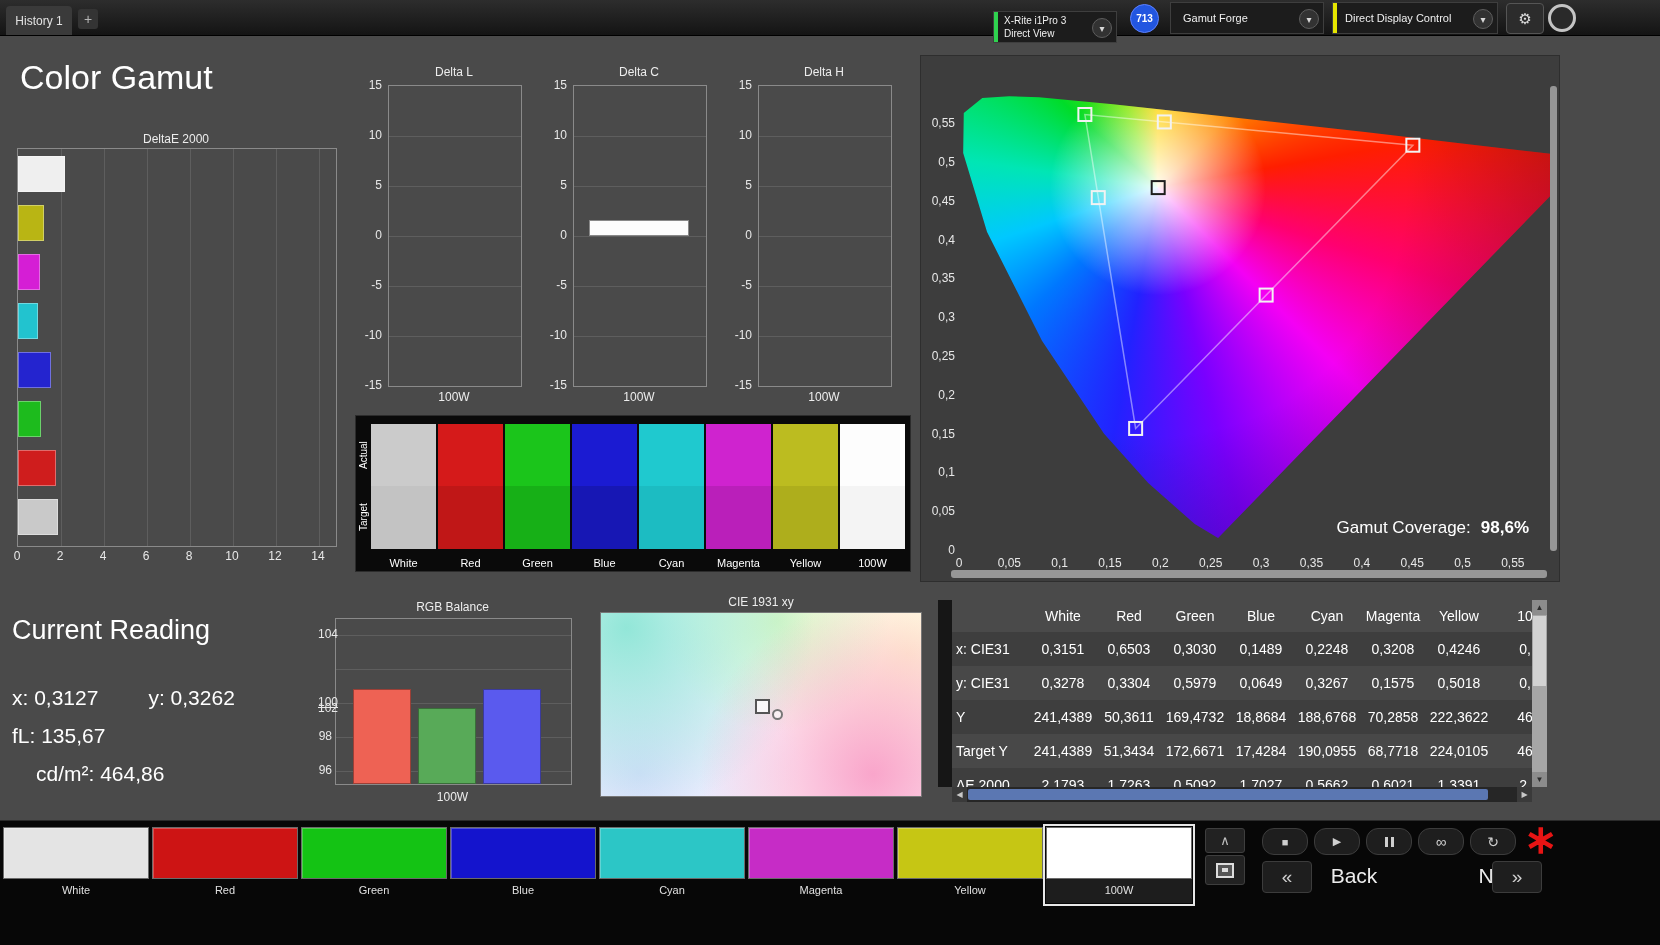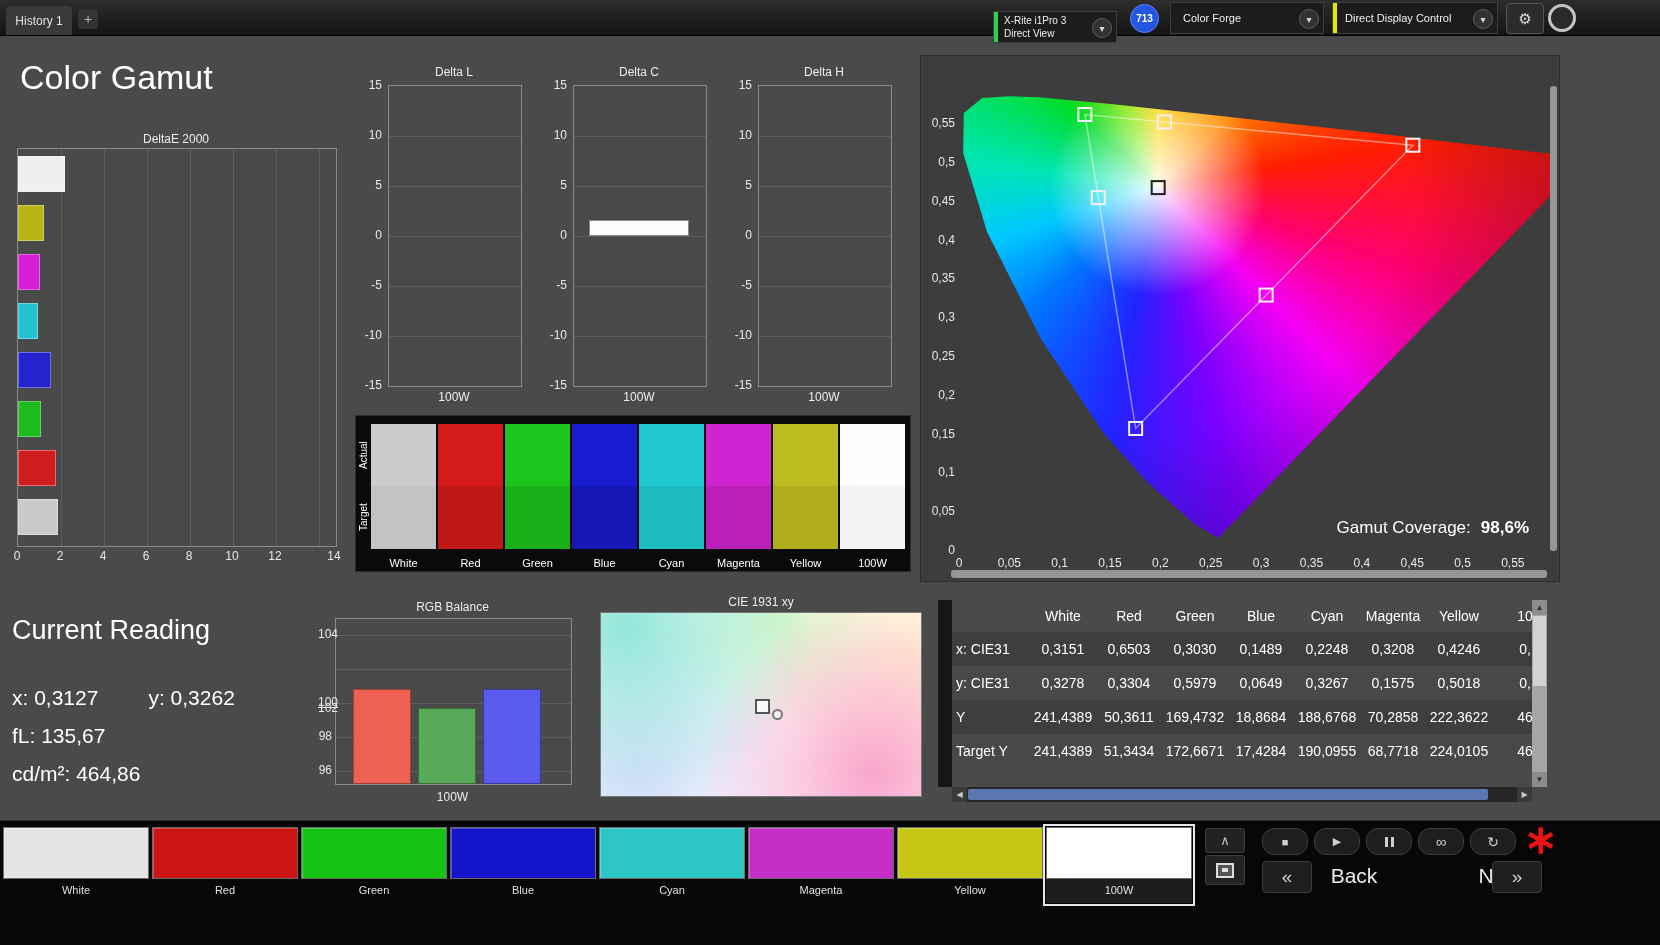--- a/index.html
+++ b/index.html
@@ -162,21 +162,21 @@
       <div class="two-line">
         <div>X-Rite i1Pro 3</div>
         <div>Direct View</div>
       </div>
       <span class="chevcirc">▾</span>
     </div>
 
     <div class="badge">713</div>
 
     <div class="tb-box" style="left:1170px;width:152px;">
-      <span class="one-line">Color Forge</span>
+      <span class="one-line">Gamut Forge</span>
       <span class="chevcirc">▾</span>
     </div>
 
     <div class="tb-box" style="left:1332px;width:164px;">
       <i class="stripe" style="background: rgb(230, 230, 0);"></i>
       <span class="one-line">Direct Display Control</span>
       <span class="chevcirc">▾</span>
     </div>
 
     <div class="gearbtn">
@@ -207,21 +207,21 @@
         <div class="debar" style="top: 350px; width: 39.775px; background: rgb(201, 201, 201);"></div>
       </div>
     <div class="deltae-xlabels">
         <div class="ticklabel" style="left: -10px;">0</div>
         <div class="ticklabel" style="left: 33px;">2</div>
         <div class="ticklabel" style="left: 76px;">4</div>
         <div class="ticklabel" style="left: 119px;">6</div>
         <div class="ticklabel" style="left: 162px;">8</div>
         <div class="ticklabel" style="left: 205px;">10</div>
         <div class="ticklabel" style="left: 248px;">12</div>
-        <div class="ticklabel" style="left: 291px; margin-left: 16px;">14</div>
+        <div class="ticklabel" style="left: 291px;">14</div>
       </div>
   </div>
 
   <div class="delta-small" style="left:348px;">
     <div class="chart-title">Delta L</div>
     <div class="dplot">
         <div class="hgrid" style="top: 50px;"></div>
         <div class="hgrid" style="top: 100px;"></div>
         <div class="hgrid" style="top: 150px;"></div>
         <div class="hgrid" style="top: 200px;"></div>
@@ -367,21 +367,21 @@
     </div>
 
   <div class="reading-title">Current Reading</div>
   <div class="reading-line" style="top:686px;">
     <span>x: 0,3127</span>
     <span>y: 0,3262</span>
   </div>
   <div class="reading-line" style="top:724px;">
     <span>fL: 135,67</span>
   </div>
-  <div class="reading-line" style="top:762px;">
+  <div class="reading-line" style="top:762px;margin-left:24px;">
     <span>cd/m²: 464,86</span>
   </div>
 
   <div class="rgbbal">
     <div class="chart-title">RGB Balance</div>
     <div class="rgbplot">
         <div class="hgrid" style="top: 16px;"></div>
         <div class="hgrid" style="top: 50px;"></div>
         <div class="hgrid" style="top: 84px;"></div>
         <div class="hgrid" style="top: 118px;"></div>
@@ -458,20 +458,31 @@
             <div class="td lab">Target Y</div>
             <div class="td">241,4389</div>
             <div class="td">51,3434</div>
             <div class="td">172,6671</div>
             <div class="td">17,4284</div>
             <div class="td">190,0955</div>
             <div class="td">68,7718</div>
             <div class="td">224,0105</div>
             <div class="td">46</div>
           </div>
+          <div class="trow odd">
+            <div class="td lab">ΔE 2000</div>
+            <div class="td">2,1793</div>
+            <div class="td">1,7263</div>
+            <div class="td">0,5092</div>
+            <div class="td">1,7027</div>
+            <div class="td">0,5662</div>
+            <div class="td">0,6021</div>
+            <div class="td">1,3391</div>
+            <div class="td">2,</div>
+          </div>
         </div>
     </div>
     <div class="tbl-vscroll">
       <div class="sbtn" style="top:0;">▲</div>
       <div class="vthumb"></div>
       <div class="sbtn" style="bottom:0;top:auto;">▼</div>
     </div>
     <div class="tbl-hscroll">
       <div class="hbtn" style="left:0;">◀</div>
       <div class="hthumb"></div>

